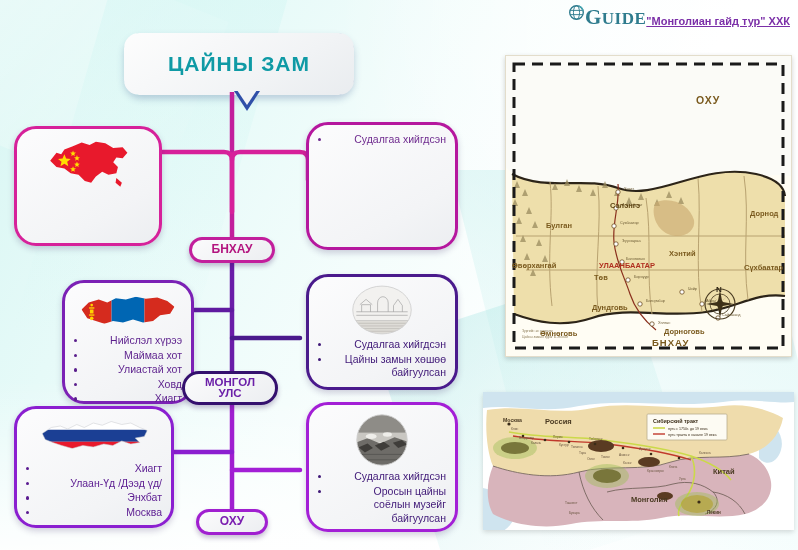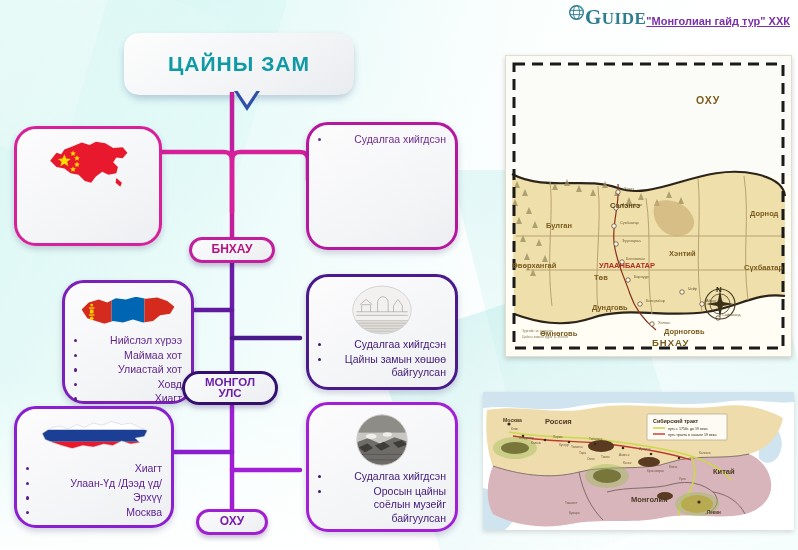--- a/index.html
+++ b/index.html
@@ -275,21 +275,21 @@
             <rect x="0" y="0" width="150" height="17" fill="#ffffff"></rect>
             <rect x="0" y="17" width="150" height="16" fill="#1b3f94"></rect>
             <rect x="0" y="33" width="150" height="23" fill="#e8192c"></rect>
           </g>
           <path d="M6,22 L18,14 L30,12 L40,16 L52,10 L62,14 L74,8 L86,11 L98,6 L112,10 L124,8 L136,14 L146,18 L142,26 L130,28 L136,34 L124,36 L112,32 L100,38 L88,36 L74,40 L60,38 L46,42 L32,38 L20,34 L10,30 Z" fill="none" stroke="#c9cbd0" stroke-width="0.7"></path>
         </svg>
       </div>
       <ul>
         <li><span class="dot"></span><span>Хиагт</span></li>
         <li><span class="dot"></span><span>Улаан-Үд /Дээд үд/</span></li>
-        <li><span class="dot"></span><span>Эрхүү</span></li>
+        <li><span class="dot"></span><span>Энхбат</span></li>
         <li><span class="dot"></span><span>Москва</span></li>
       </ul>
     </div>
   </div>
 
   <div class="card c-grape" style="left:306px;top:402px;width:152px;height:130px;">
     <div class="inner">
       <div class="art">
         <svg width="58" height="54" viewBox="0 0 64 60">
           <defs>

